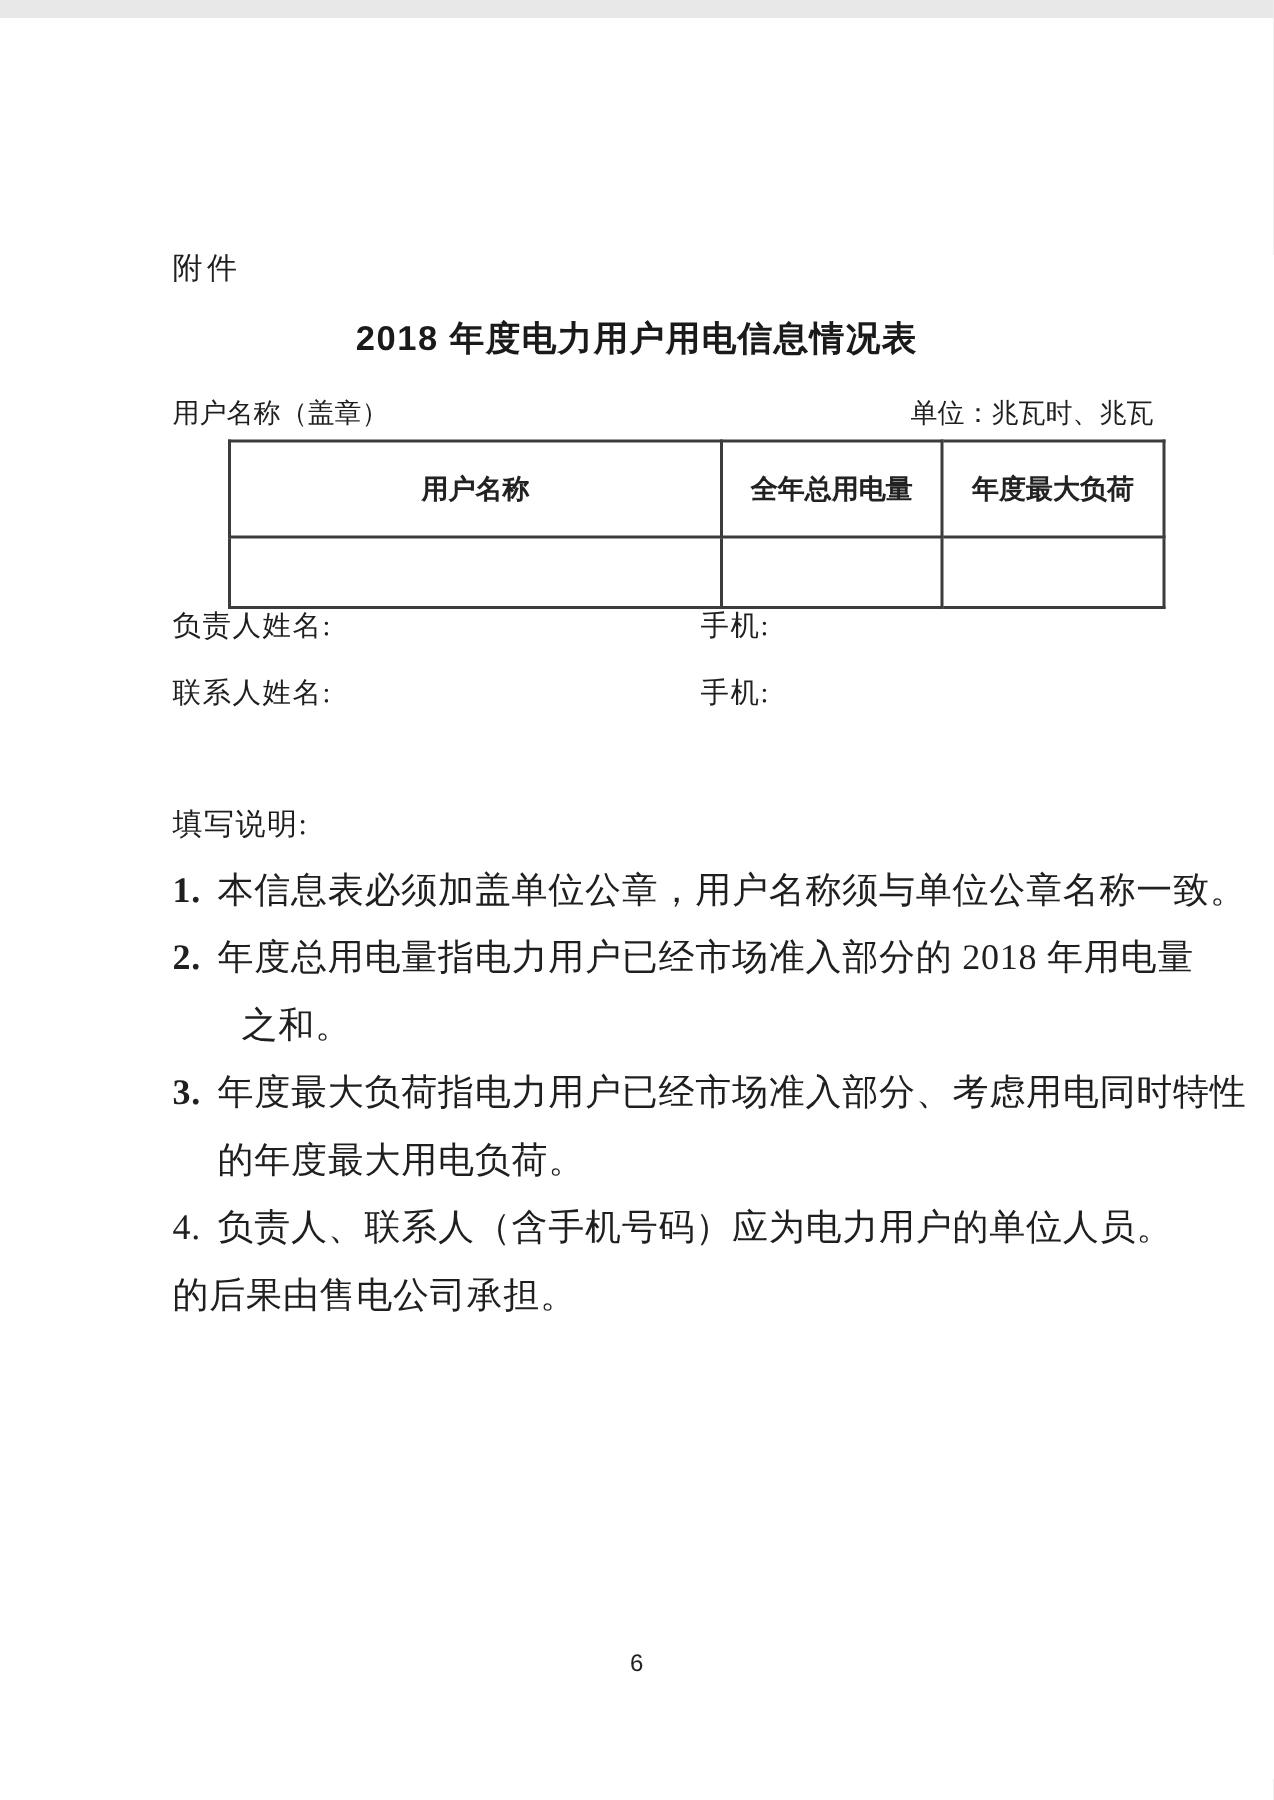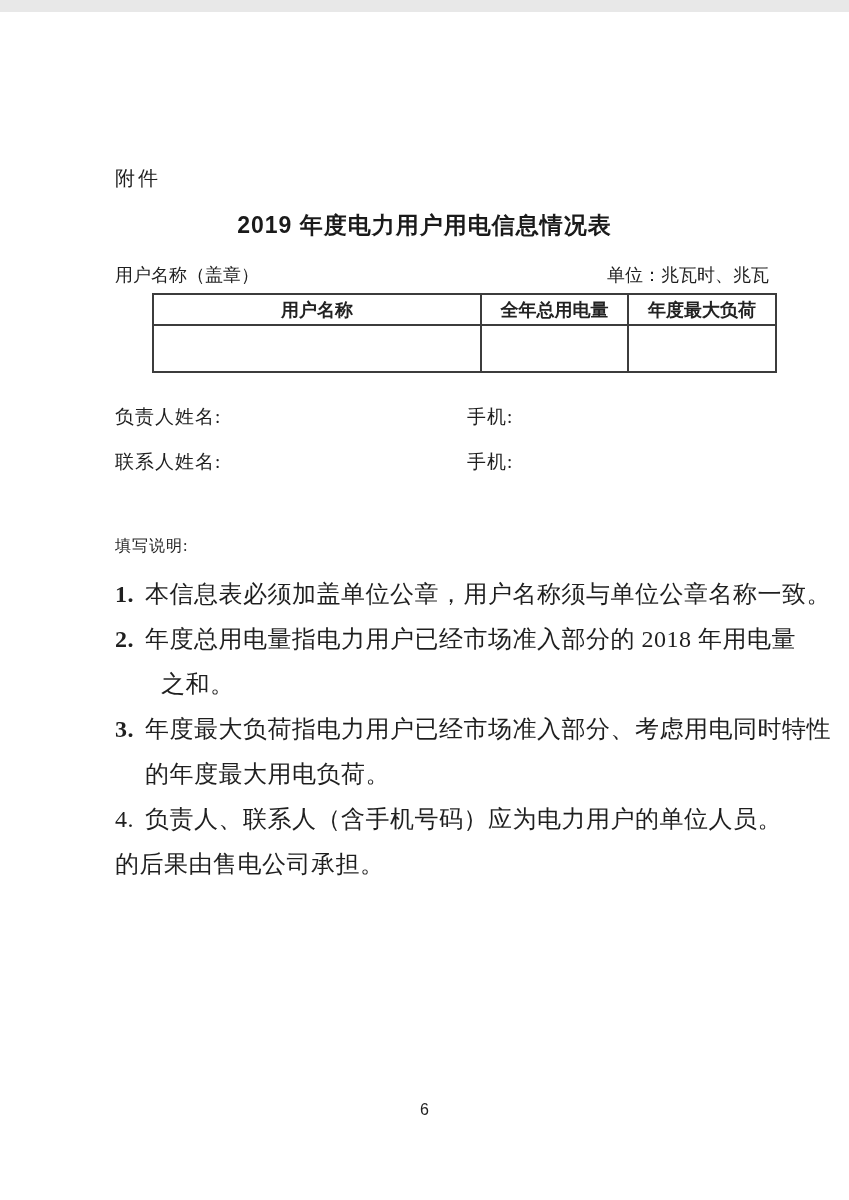--- a/index.html
+++ b/index.html
@@ -49,21 +49,21 @@
     top: 281px;
     width: 623px;
     border-collapse: collapse;
     table-layout: fixed;
   }
   .info-table th, .info-table td {
     border: 2px solid #3c3c3c;
     padding: 0;
   }
   .info-table th {
-    height: 31px;
+    height: 64px;
     font-family: "Liberation Sans", sans-serif;
     font-weight: bold;
     font-size: 18px;
     text-align: center;
     vertical-align: middle;
     color: #222;
   }
   .info-table td { height: 47px; }
   .contact-row {
     position: absolute;
@@ -72,21 +72,21 @@
     grid-template-columns: 352px auto;
     font-size: 19px;
     letter-spacing: 1px;
   }
   .contact-row.first  { top: 392px; }
   .contact-row.second { top: 437px; }
   .instructions-heading {
     position: absolute;
     left: 115px;
     top: 524px;
-    font-size: 16px;
+    font-size: 20px;
     letter-spacing: 1px;
   }
   .instr-list {
     position: absolute;
     left: 115px;
     top: 560px;
     width: 665px;
     font-size: 24px;
   }
   .instr-line {
@@ -113,21 +113,21 @@
     color: #222;
   }
 </style>
 </head>
 <body>
 
 <div class="page">
 
   <div class="attachment">附件</div>
 
-  <div class="doc-title">2019 年度电力用户用电信息情况表</div>
+  <div class="doc-title">2018 年度电力用户用电信息情况表</div>
 
   <div class="meta-row">
     <span>用户名称（盖章）</span>
     <span>单位：兆瓦时、兆瓦</span>
   </div>
 
   <table class="info-table">
     <colgroup>
       <col style="width: 328px;">
       <col style="width: 147px;">

